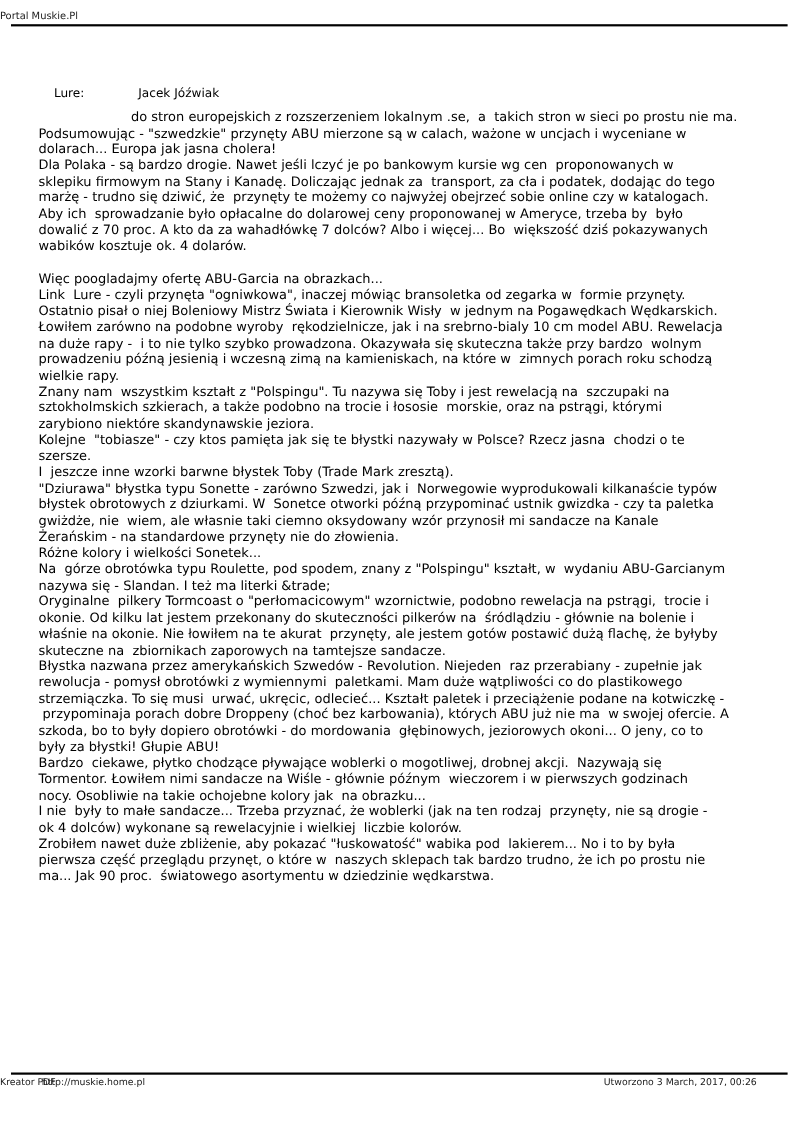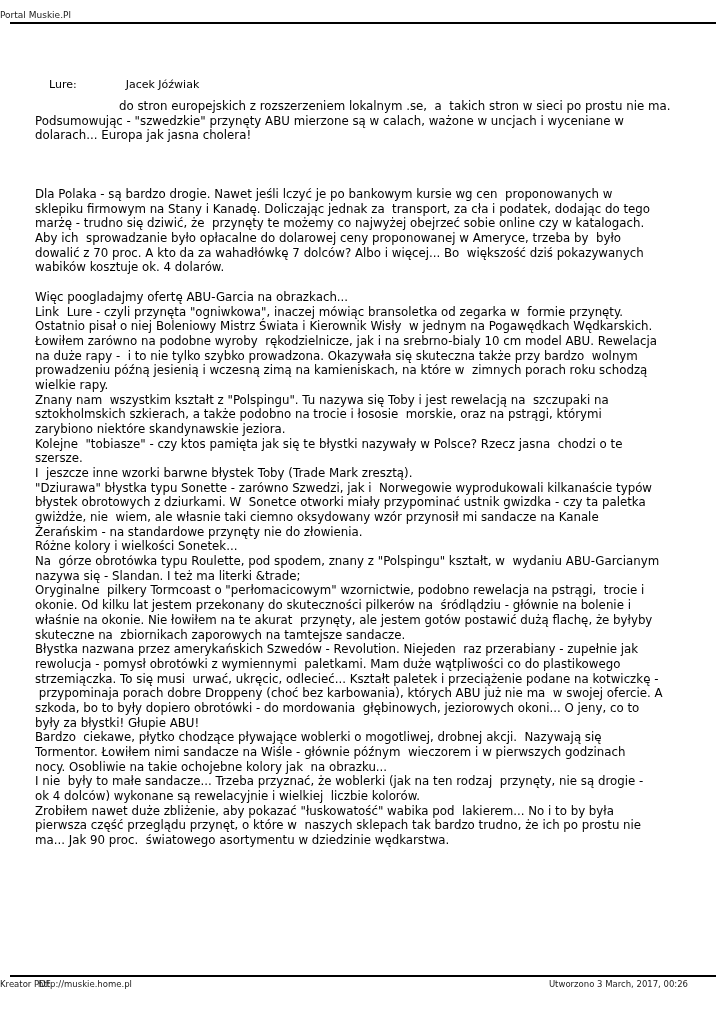--- a/index.html
+++ b/index.html
@@ -47,21 +47,21 @@
     width: 675px;
     font-size: 11.8px;
     line-height: 14.68px;
   }
   .para { }
   .para .line {
     white-space: pre;
     height: 14.68px;
   }
   .para-0 .line:first-child { text-indent: 84px; }
-  .para-1 { margin-top: 44px; }
+  .para-1 { }
   .para-2 { margin-top: 15px; }
   .footer-rule {
     position: absolute;
     top: 975px; left: 10px; right: 9px;
     height: 2px;
     background: #000000;
   }
   .footer-text {
     position: absolute;
     top: 979px;
@@ -108,21 +108,21 @@
         <div class="line">na duże rapy -  i to nie tylko szybko prowadzona. Okazywała się skuteczna także przy bardzo  wolnym</div>
         <div class="line">prowadzeniu późną jesienią i wczesną zimą na kamieniskach, na które w  zimnych porach roku schodzą</div>
         <div class="line">wielkie rapy.</div>
         <div class="line">Znany nam  wszystkim kształt z "Polspingu". Tu nazywa się Toby i jest rewelacją na  szczupaki na</div>
         <div class="line">sztokholmskich szkierach, a także podobno na trocie i łososie  morskie, oraz na pstrągi, którymi</div>
         <div class="line">zarybiono niektóre skandynawskie jeziora.</div>
         <div class="line">Kolejne  "tobiasze" - czy ktos pamięta jak się te błystki nazywały w Polsce? Rzecz jasna  chodzi o te</div>
         <div class="line">szersze.</div>
         <div class="line">I  jeszcze inne wzorki barwne błystek Toby (Trade Mark zresztą).</div>
         <div class="line">"Dziurawa" błystka typu Sonette - zarówno Szwedzi, jak i  Norwegowie wyprodukowali kilkanaście typów</div>
-        <div class="line">błystek obrotowych z dziurkami. W  Sonetce otworki miały przypominać ustnik gwizdka - czy ta paletka</div>
+        <div class="line">błystek obrotowych z dziurkami. W  Sonetce otworki późną przypominać ustnik gwizdka - czy ta paletka</div>
         <div class="line">gwiżdże, nie  wiem, ale własnie taki ciemno oksydowany wzór przynosił mi sandacze na Kanale</div>
         <div class="line">Żerańskim - na standardowe przynęty nie do złowienia.</div>
         <div class="line">Różne kolory i wielkości Sonetek...</div>
         <div class="line">Na  górze obrotówka typu Roulette, pod spodem, znany z "Polspingu" kształt, w  wydaniu ABU-Garcianym</div>
         <div class="line">nazywa się - Slandan. I też ma literki &amp;trade;</div>
         <div class="line">Oryginalne  pilkery Tormcoast o "perłomacicowym" wzornictwie, podobno rewelacja na pstrągi,  trocie i</div>
         <div class="line">okonie. Od kilku lat jestem przekonany do skuteczności pilkerów na  śródlądziu - głównie na bolenie i</div>
         <div class="line">właśnie na okonie. Nie łowiłem na te akurat  przynęty, ale jestem gotów postawić dużą flachę, że byłyby</div>
         <div class="line">skuteczne na  zbiornikach zaporowych na tamtejsze sandacze.</div>
         <div class="line">Błystka nazwana przez amerykańskich Szwedów - Revolution. Niejeden  raz przerabiany - zupełnie jak</div>

